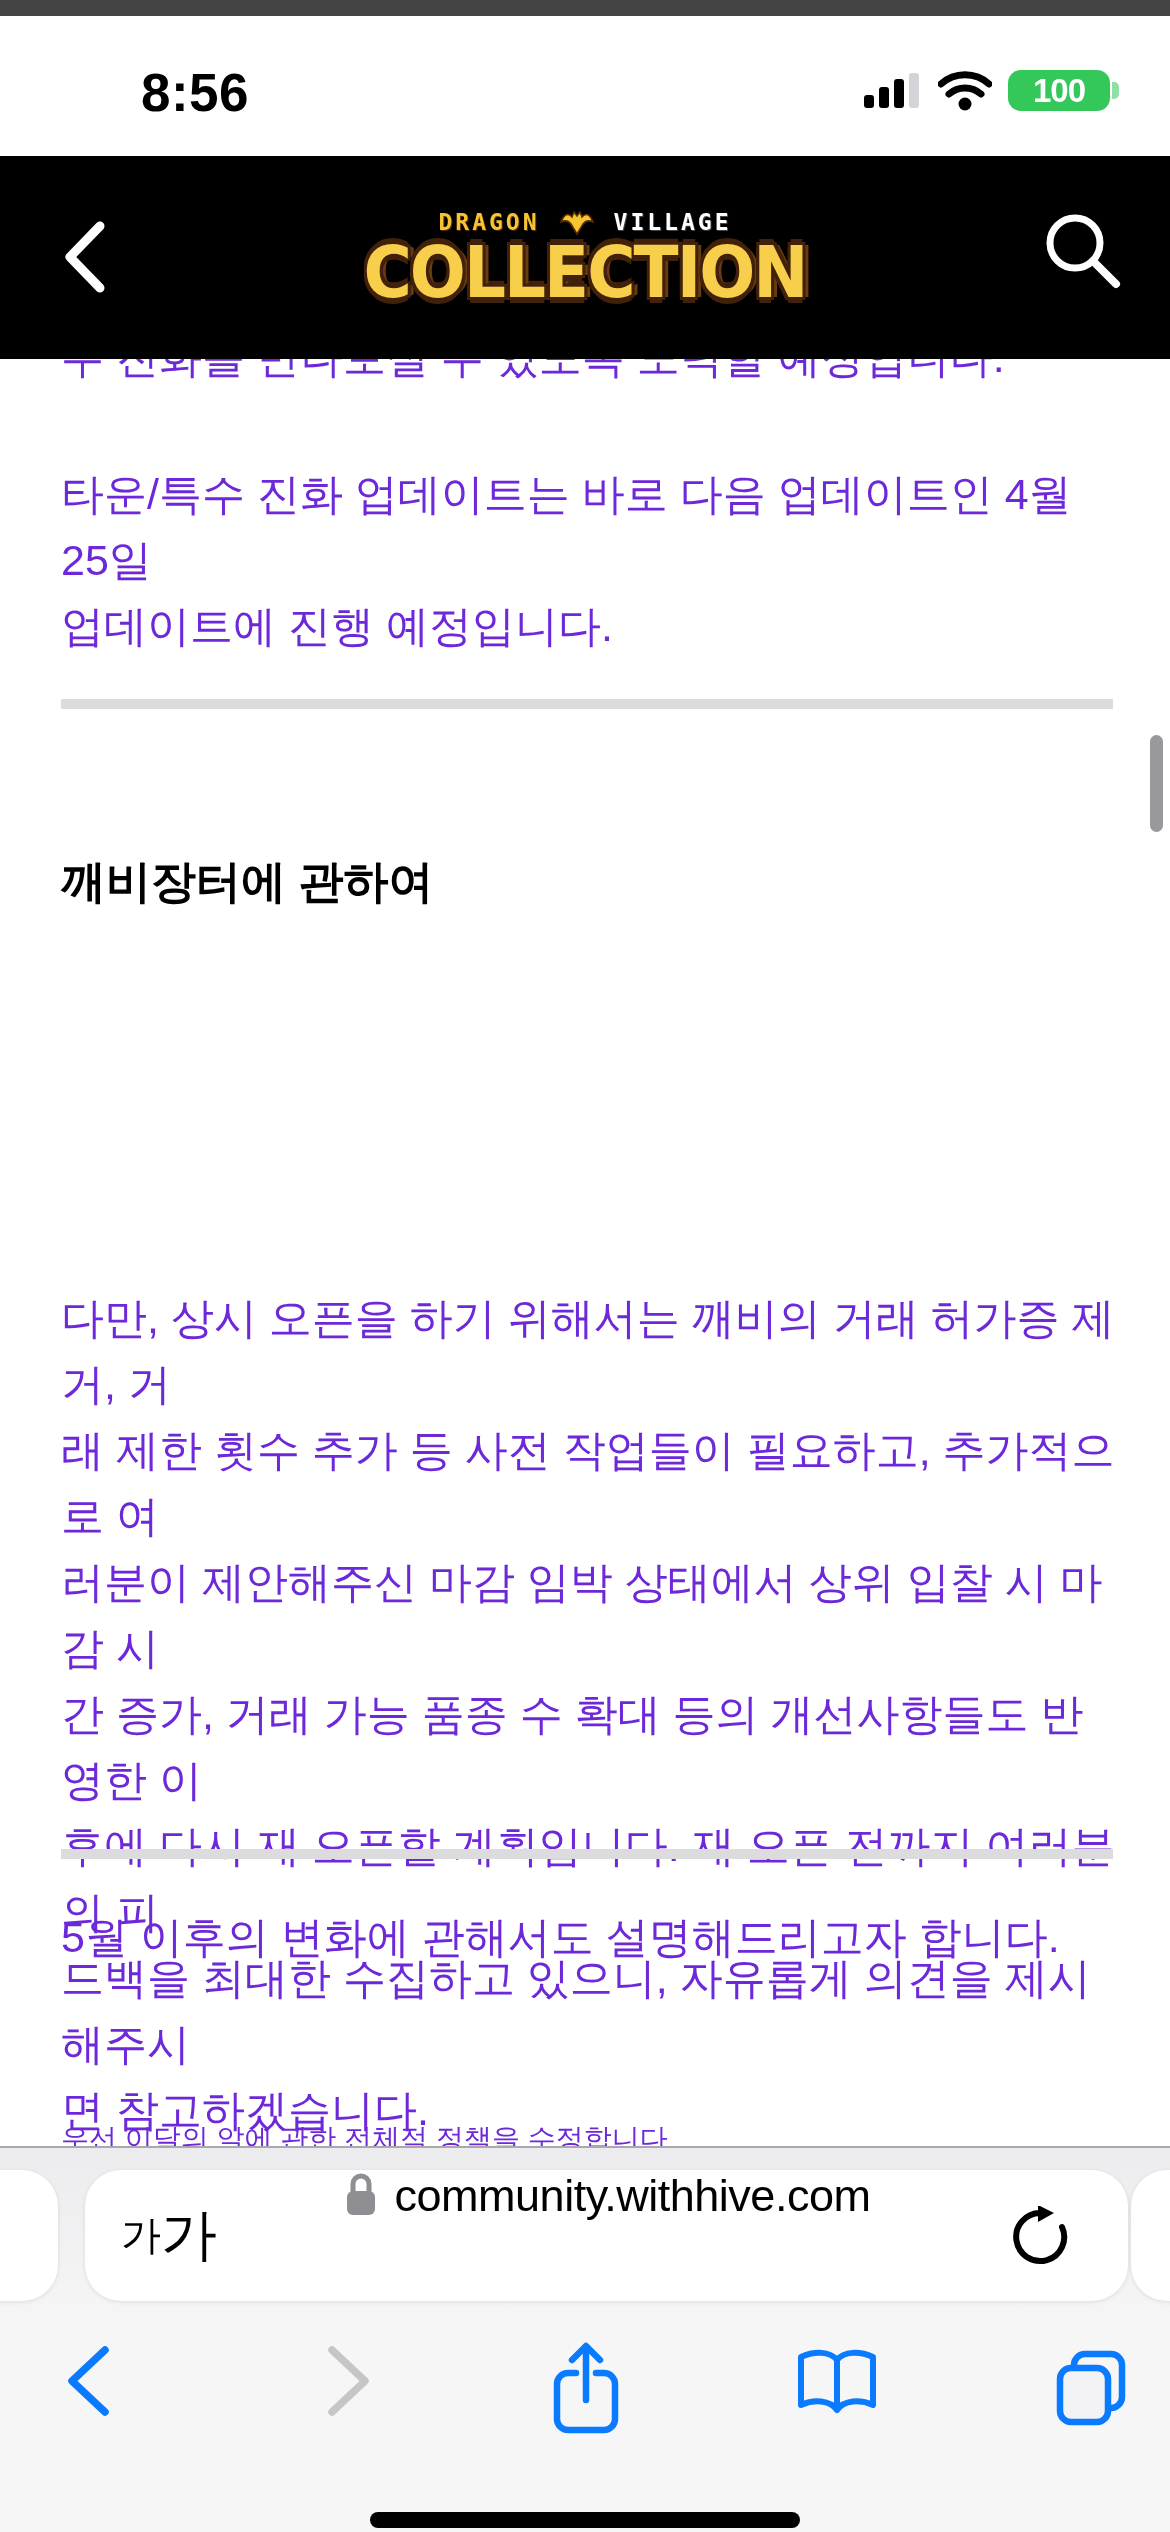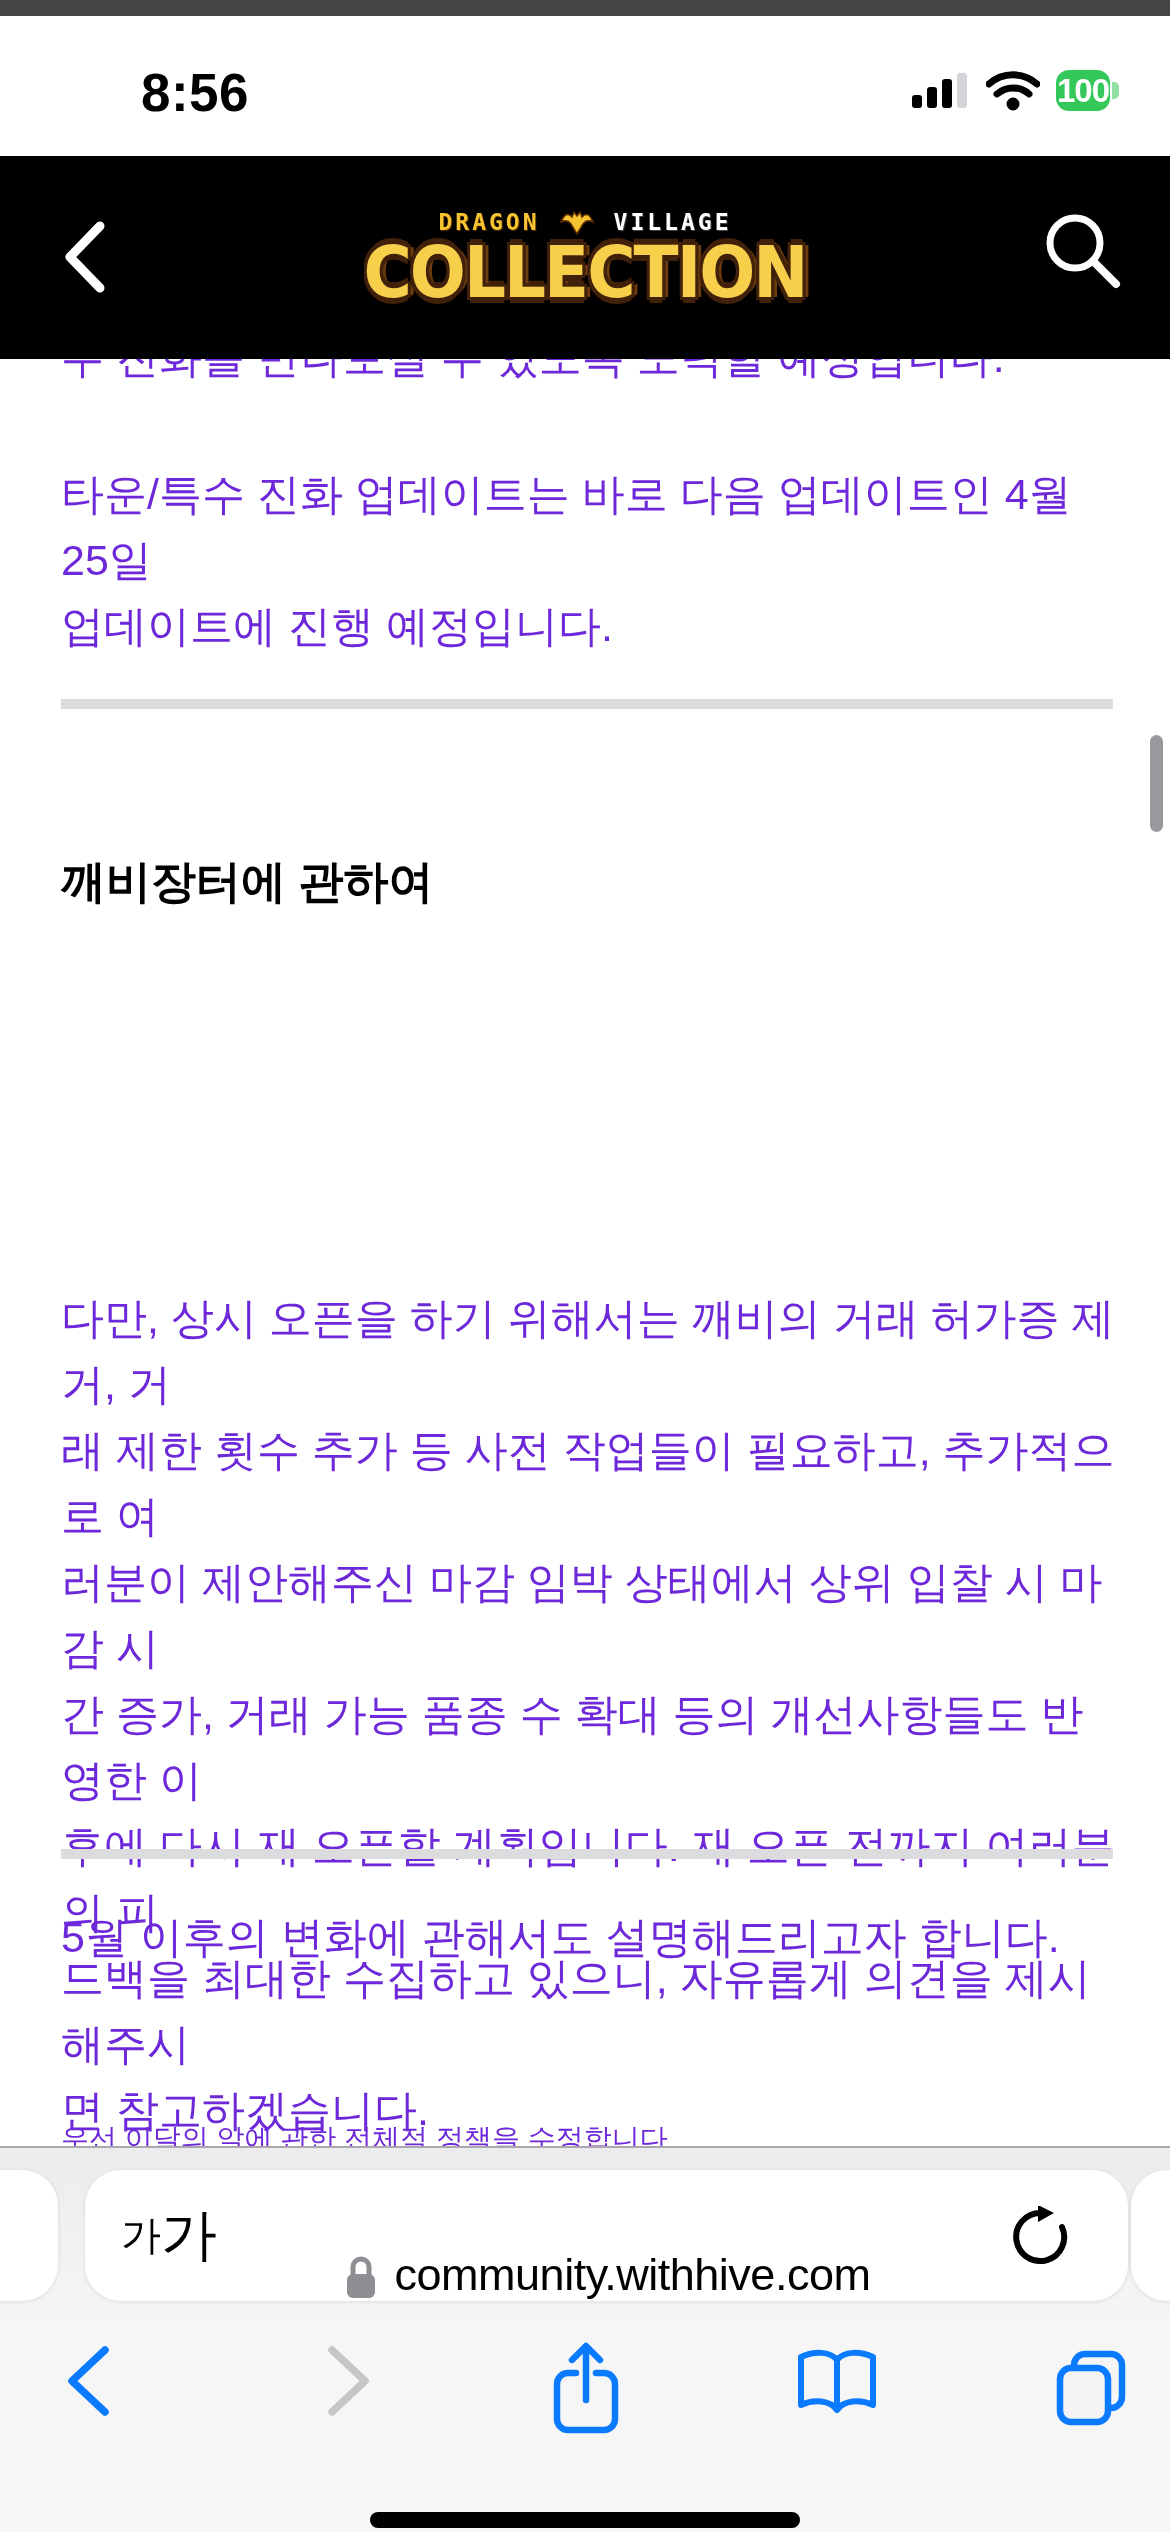--- a/index.html
+++ b/index.html
@@ -5,21 +5,21 @@
   html,body{margin:0;padding:0;background:#444;}
   .screen{
     position:relative;width:1170px;height:2532px;background:#ffffff;
     font-family:"Liberation Sans","DejaVu Sans",sans-serif;overflow:hidden;
     margin:16px auto;
   }
   
   .time{position:absolute;left:120px;top:46px;width:150px;text-align:center;
     font-size:53px;font-weight:600;color:#000;letter-spacing:0.5px;}
   .sb-icons{position:absolute;right:60px;top:54px;display:flex;align-items:center;gap:16px;}
-  .battery{position:relative;width:54px;height:41px;border-radius:13px;
+  .battery{position:relative;width:102px;height:41px;border-radius:13px;
     display:flex;align-items:center;justify-content:center;}
   .battery .pct{color:#fff;font-size:33px;font-weight:700;letter-spacing:-1px;}
   .battery .nub{position:absolute;right:-9px;top:12px;width:7px;height:17px;
     border-radius:0 5px 5px 0;opacity:.55;}
   
   .header{position:absolute;left:0;top:140px;width:1170px;height:203px;background:#000;z-index:5;}
   .back-btn{position:absolute;left:58px;top:62px;width:50px;height:78px;cursor:pointer;}
   .search-btn{position:absolute;left:1028px;top:52px;width:100px;height:96px;cursor:pointer;}
   .logo{position:absolute;left:0;top:52px;width:1170px;text-align:center;line-height:1;}
   .logo-row1{display:flex;align-items:center;justify-content:center;gap:19px;
@@ -53,21 +53,21 @@
     box-shadow:0 1px 4px rgba(0,0,0,.10);}
   .stub-left{left:-48px;width:106px;}
   .stub-right{left:1131px;width:106px;}
   .url-bar{position:absolute;left:85px;top:22px;width:1043px;height:131px;background:#fff;
     border-radius:36px;box-shadow:0 1px 4px rgba(0,0,0,.10);}
   .reader-btn{position:absolute;left:36px;top:0;height:131px;display:flex;align-items:center;
     color:#000;cursor:pointer;}
   .reader-small{font-size:40px;}
   .reader-large{font-size:56px;}
   .url-center{position:absolute;left:0;top:0;width:100%;height:131px;display:flex;
-    align-items:flex-end;justify-content:center;gap:16px;}
+    align-items:flex-start;justify-content:center;gap:16px;}
   .url-text{font-size:45px;color:#000;letter-spacing:-0.5px;}
   .reload-btn{position:absolute;right:58px;top:36px;width:60px;height:60px;cursor:pointer;}
   .toolbar-ico{position:absolute;cursor:pointer;}
   .tb-back{left:60px;top:196px;}
   .tb-fwd{left:319px;top:196px;}
   .tb-share{left:548px;top:192px;}
   .tb-book{left:794px;top:200px;}
   .tb-tabs{left:1052px;top:200px;}
   .home-indicator{position:absolute;left:370px;top:364px;width:430px;height:16px;
     border-radius:9px;background:#000;}

